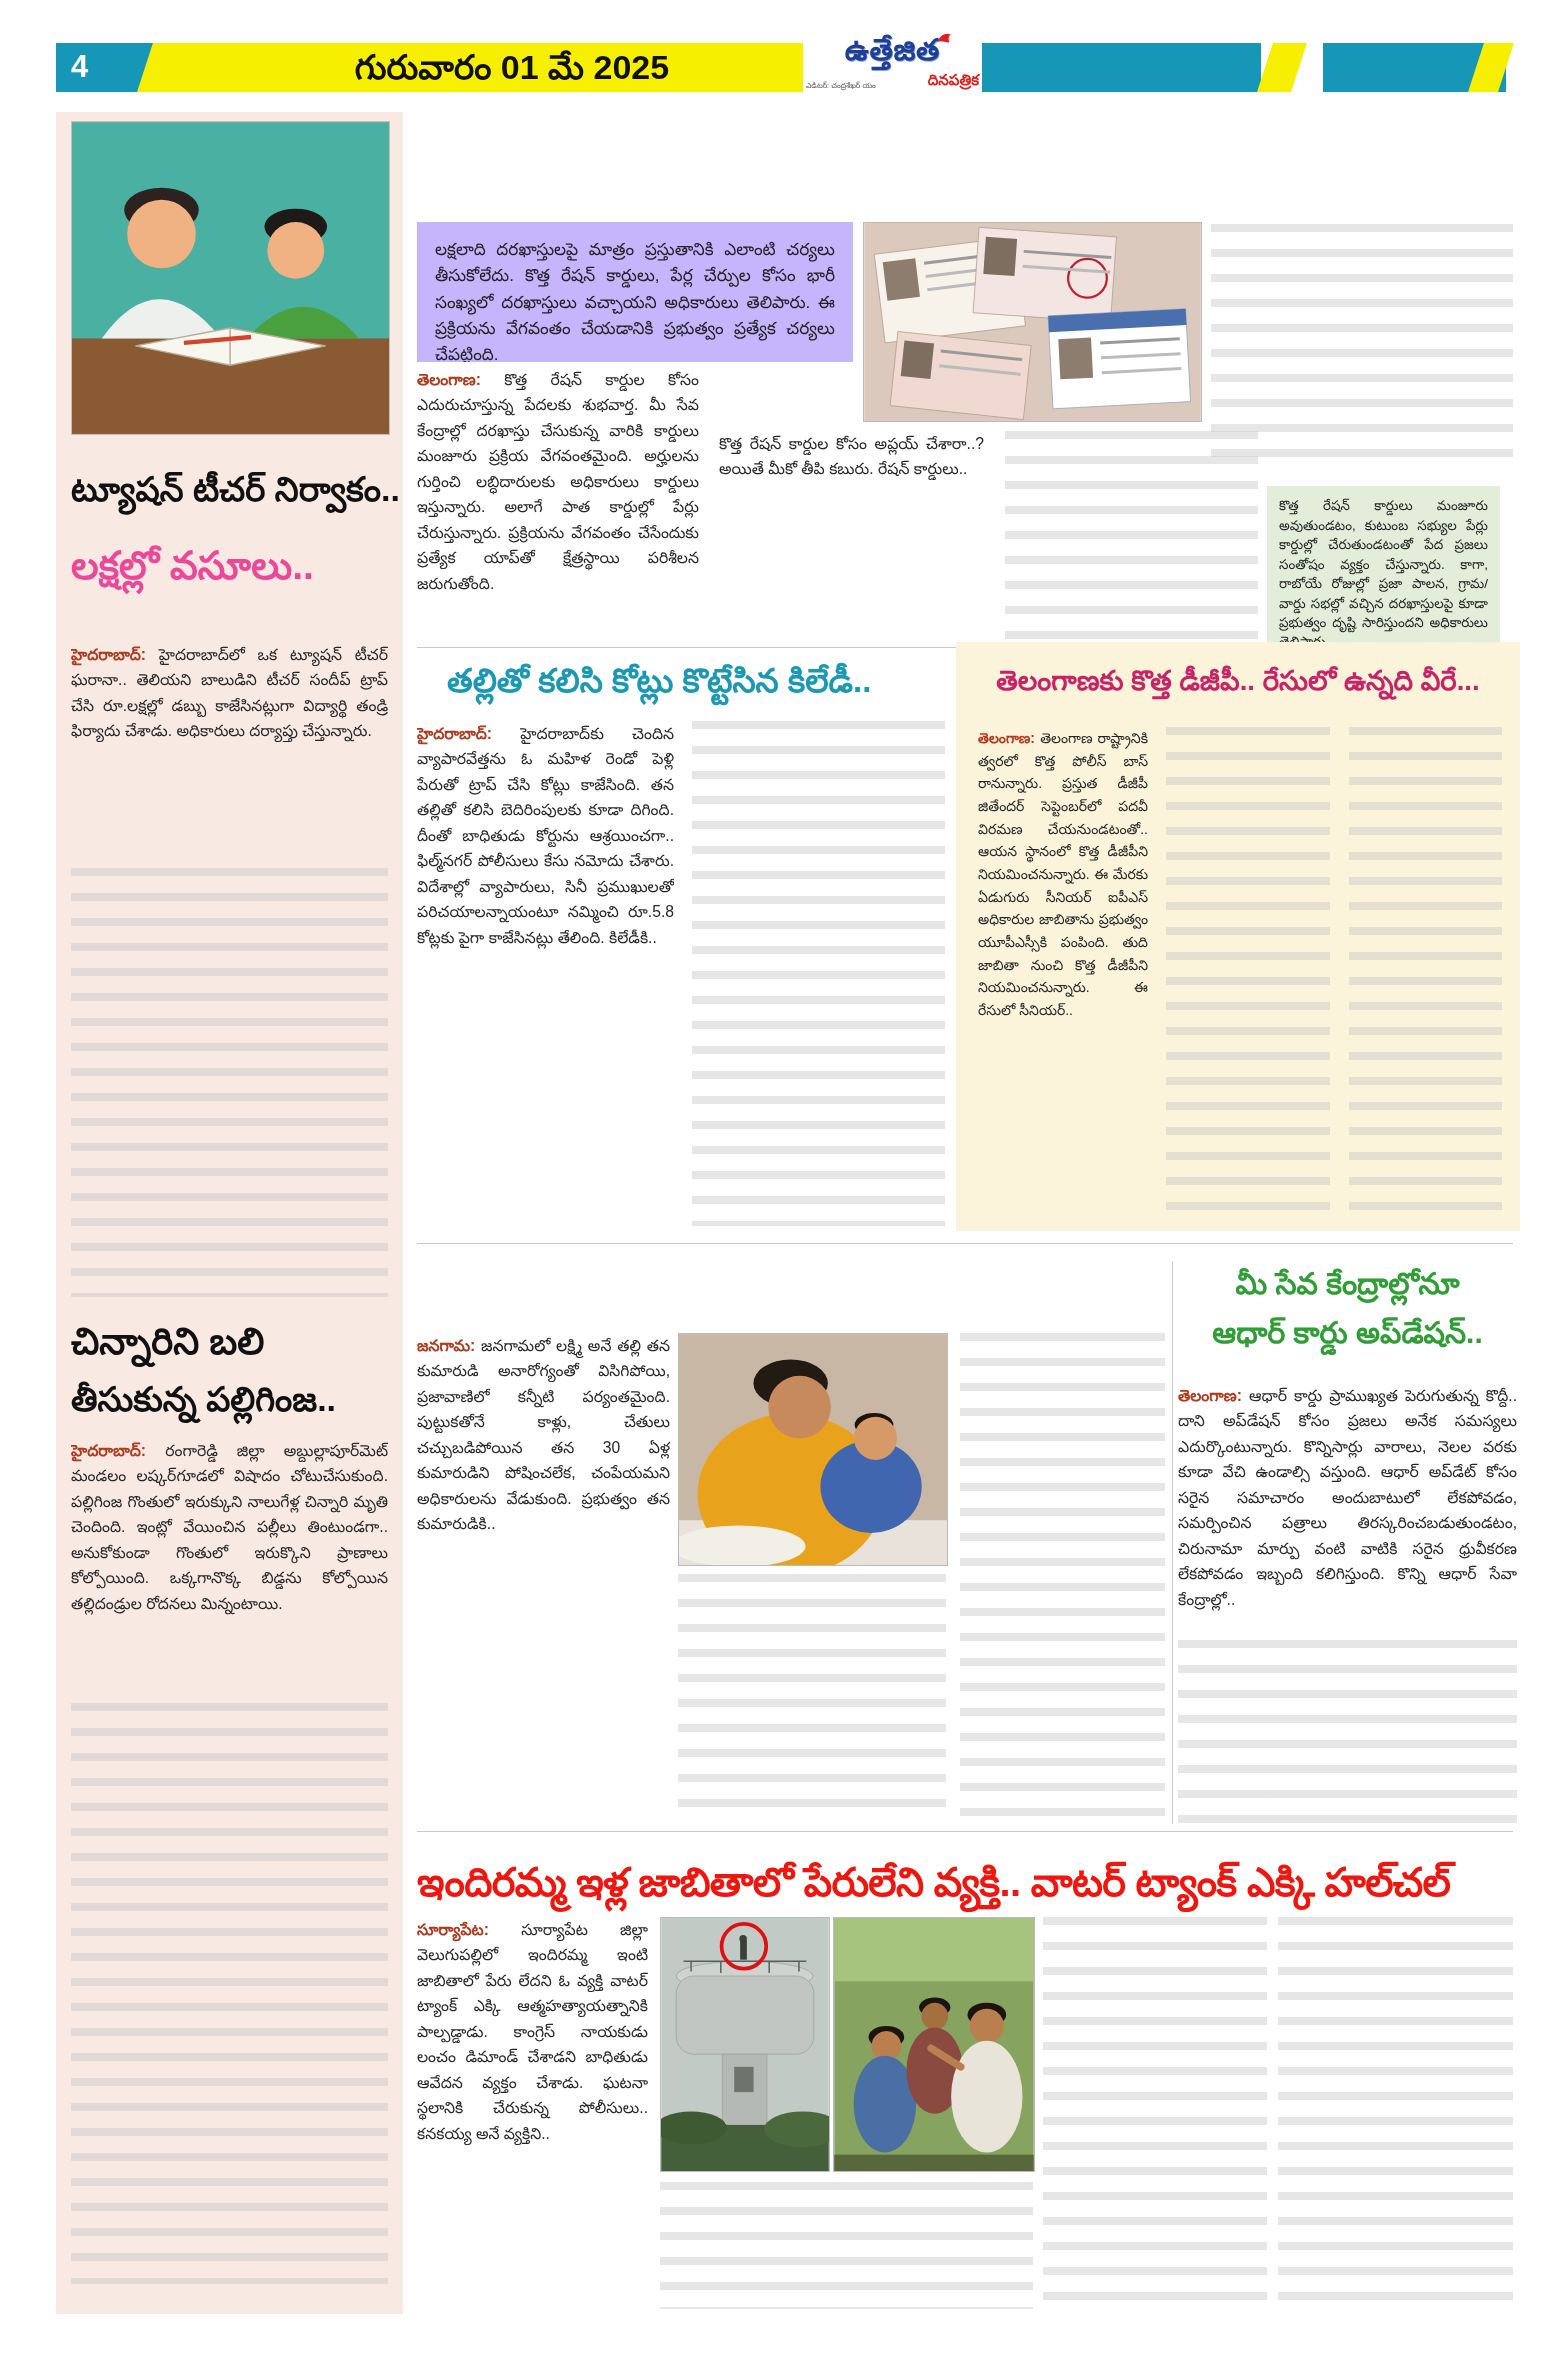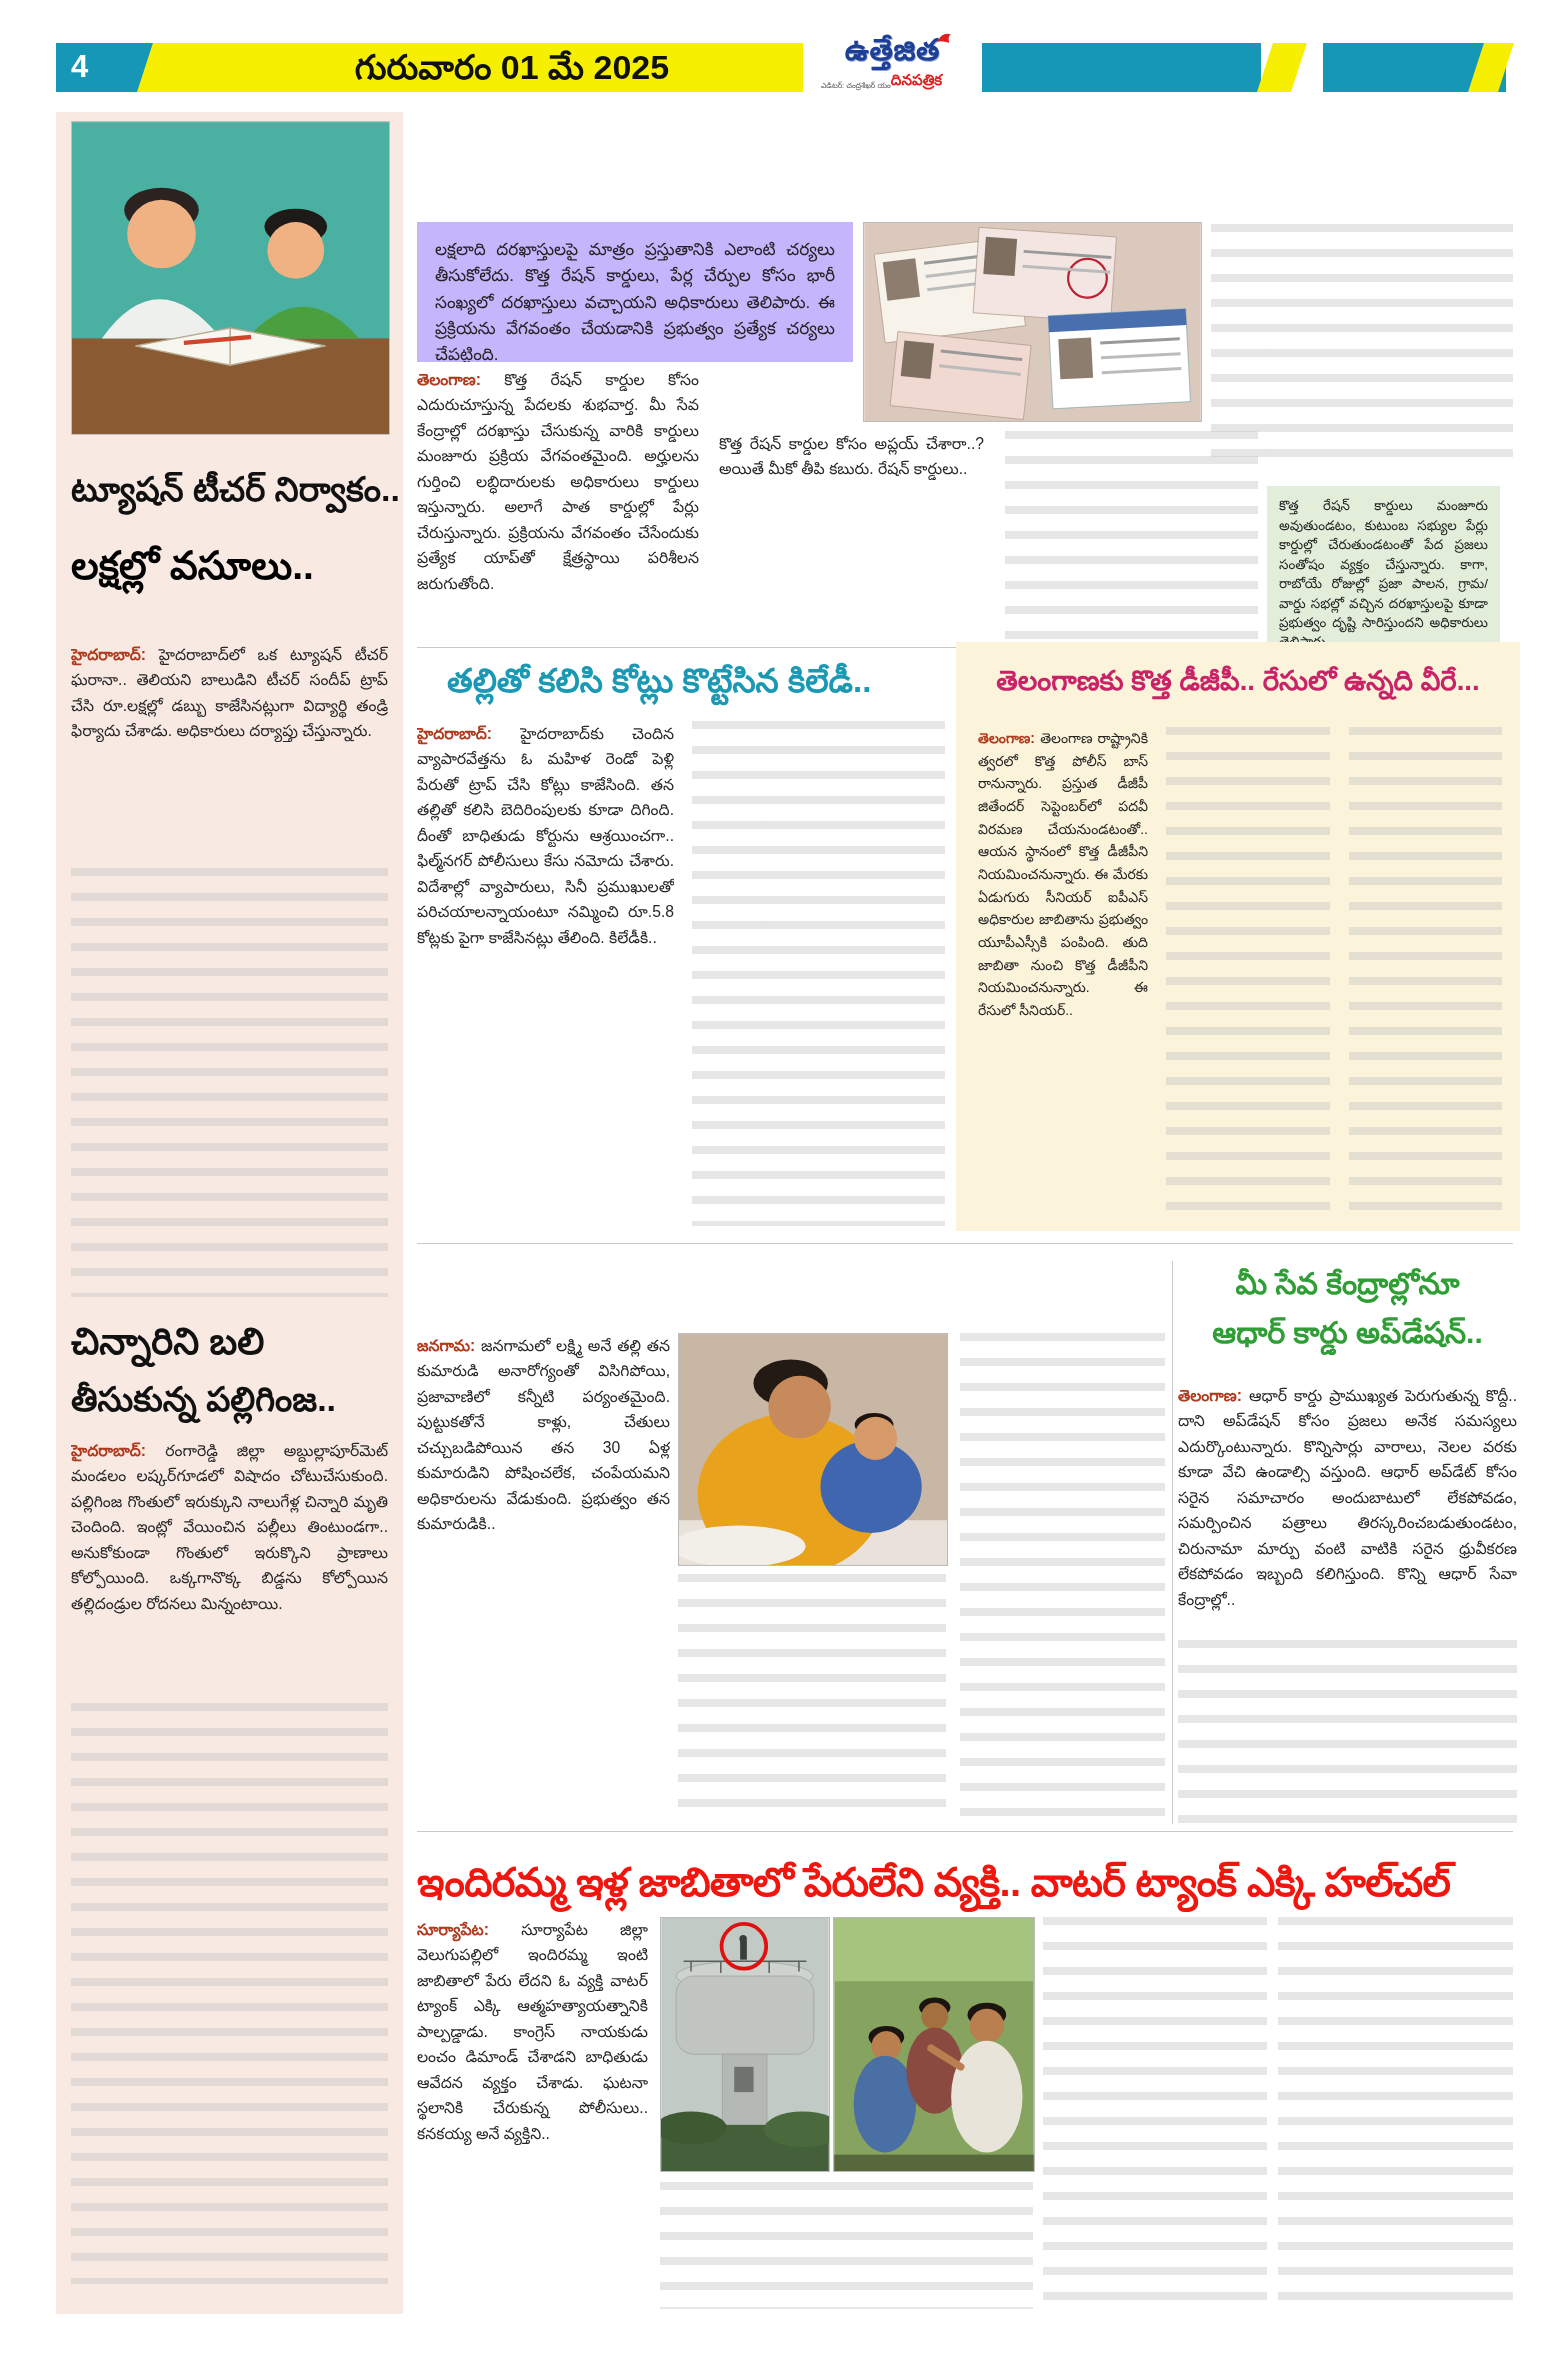--- a/index.html
+++ b/index.html
@@ -37,21 +37,21 @@
     <div class="abs skew" style="left:1209px;top:0;width:34px;height:49px;background:#f7ef00;"></div>
     <div class="abs" style="left:1267px;top:0;width:183px;height:49px;background:#1697b8;"></div>
     <div class="abs skew" style="left:1420px;top:0;width:30px;height:49px;background:#f7ef00;"></div>
   </div>
 
   <div class="abs" style="left:803px;top:28px;width:179px;height:80px;background:#fff;text-align:center;">
     <div style="font-size:30px;font-weight:bold;color:#1d3f96;letter-spacing:0.7px;line-height:43px;text-shadow:0.7px 0.7px 0 #8fa2d8;">ఉత్తేజిత</div>
     <svg class="abs" style="left:133px;top:1.5px;" width="19.4" height="15" viewBox="0 0 26 20">
       <path d="M2,15 Q9,2 20,6 Q15,9 18,17 Q9,15 2,15 Z" fill="#e02020"></path>
     </svg>
-    <div style="display:flex;align-items:flex-end;padding:0 18px;">
+    <div style="display:flex;justify-content:space-between;align-items:flex-end;padding:0 3px;">
       <div style="font-size:7.5px;color:#555;">ఎడిటర్: చంద్రశేఖర్ యం</div>
       <div style="font-size:15px;font-weight:bold;color:#e02020;">దినపత్రిక</div>
     </div>
   </div>
 
   <div class="abs" style="left:56px;top:112px;width:347px;height:2202px;background:#f8e9e3;"></div>
 
   <svg class="abs" style="left:71px;top:121px;border:0.7px solid #cbb;" width="317" height="312" viewBox="0 0 425 418">
     <rect width="425" height="418" fill="#49b0a2"></rect>
     <rect y="290" width="425" height="128" fill="#8a5a33"></rect>
@@ -60,21 +60,21 @@
     <path d="M40,290 Q115,185 200,290 Z" fill="#eef0ee"></path>
     <ellipse cx="300" cy="140" rx="42" ry="24" fill="#1e1a18"></ellipse>
     <circle cx="300" cy="172" r="38" fill="#f1b283"></circle>
     <path d="M235,290 Q310,205 385,290 Z" fill="#4a9f3f"></path>
     <path d="M85,300 L212,276 L340,300 L212,326 Z" fill="#f7f6ef" stroke="#b9ac95" stroke-width="2"></path>
     <line x1="212" y1="276" x2="212" y2="326" stroke="#b9ac95" stroke-width="2"></line>
     <line x1="150" y1="296" x2="240" y2="288" stroke="#d0452c" stroke-width="6"></line>
   </svg>
 
   <div class="abs nowrap" style="left:71px;top:470px;font-size:34px;font-weight:bold;color:#111;">ట్యూషన్ టీచర్ నిర్వాకం..</div>
-  <div class="abs nowrap" style="left:71px;top:544px;font-size:39px;font-weight:bold;color:#000000;">లక్షల్లో వసూలు..</div>
+  <div class="abs nowrap" style="left:71px;top:544px;font-size:39px;font-weight:bold;color:#ec4899;">లక్షల్లో వసూలు..</div>
 
   <div class="abs clip body-txt" style="left:71px;top:642px;width:317px;height:216px;">
     <span class="byline">హైదరాబాద్:</span>
     <span>హైదరాబాద్‌లో ఒక ట్యూషన్ టీచర్ ఘరానా.. తెలియని బాలుడిని టీచర్ సందీప్ ట్రాప్ చేసి రూ.లక్షల్లో డబ్బు కాజేసినట్లుగా విద్యార్థి తండ్రి ఫిర్యాదు చేశాడు. అధికారులు దర్యాప్తు చేస్తున్నారు.</span>
   </div>
   <div class="abs greek" style="left:71px;top:868px;width:317px;height:429px;"></div>
 
   <div class="abs nowrap" style="left:71px;top:1321px;font-size:37px;font-weight:bold;color:#111;">చిన్నారిని బలి</div>
   <div class="abs nowrap" style="left:71px;top:1380px;font-size:34px;font-weight:bold;color:#111;">తీసుకున్న పల్లిగింజ..</div>
 

